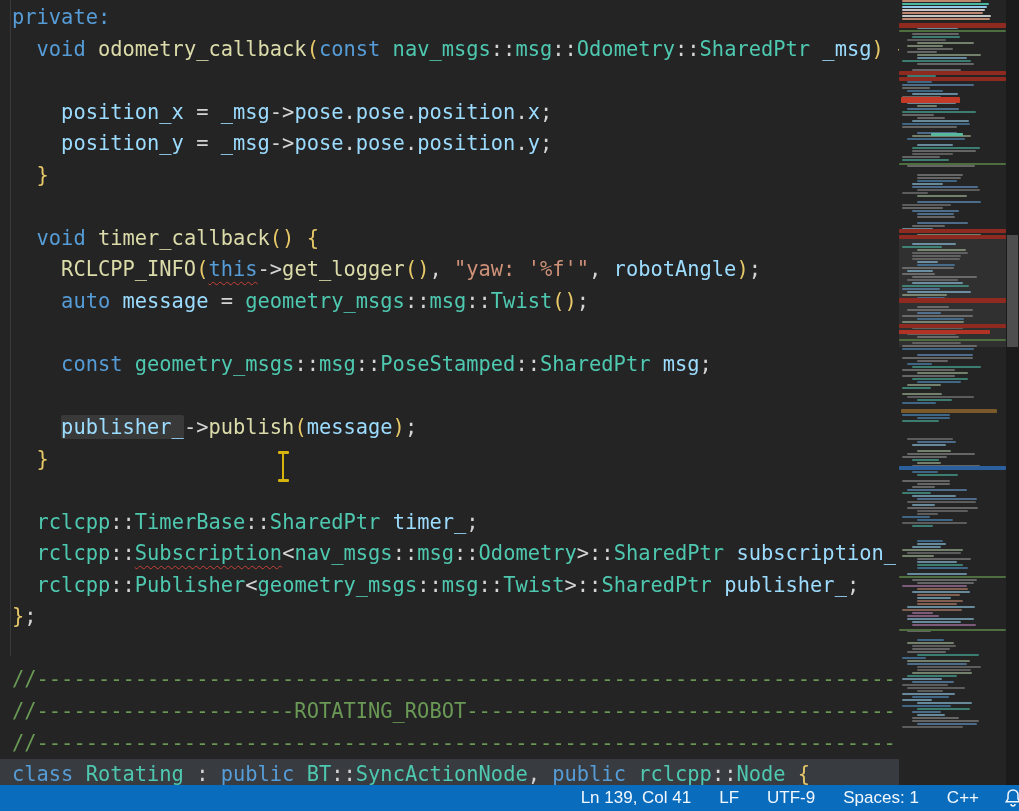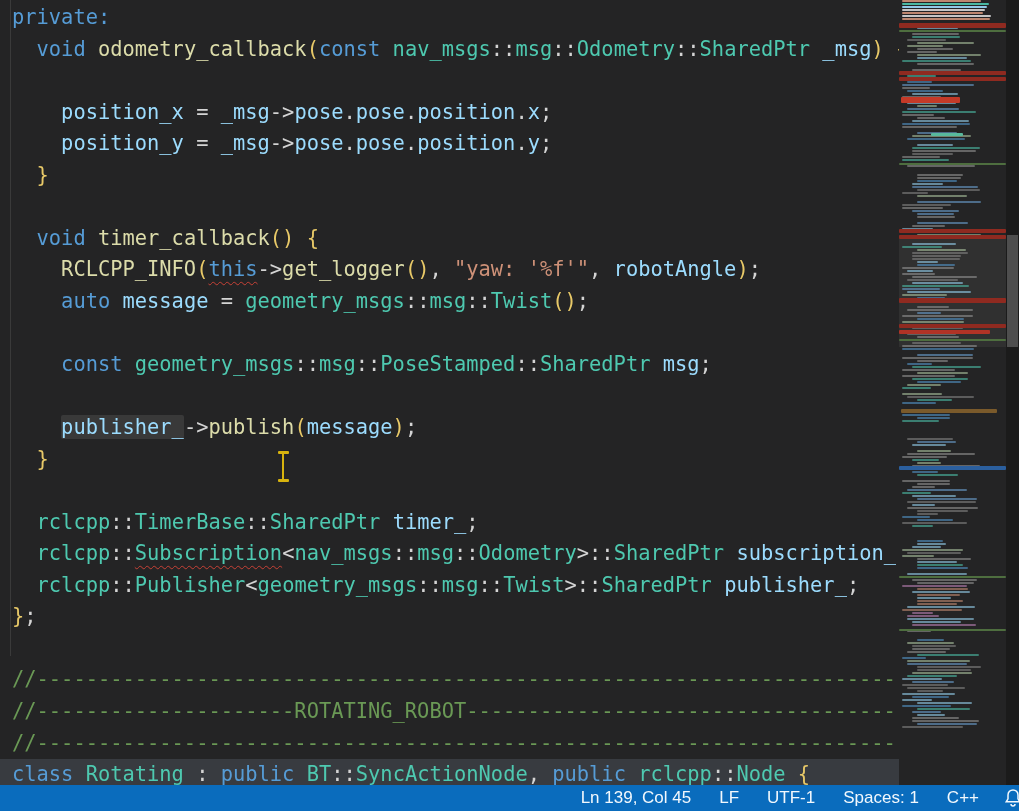--- a/index.html
+++ b/index.html
@@ -289,23 +289,23 @@
     <div class="mm-bar" style="left: 0px; top: 466px; width: 107px; height: 4px; background: rgb(43, 95, 158);"></div>
     <div class="mm-bar" style="left: 0px; top: 576px; width: 107px; height: 2px; background: rgb(78, 110, 63);"></div>
     <div class="mm-bar" style="left: 0px; top: 629px; width: 107px; height: 2px; background: rgb(78, 110, 63);"></div>
   </div>
 
 <div id="scrollbar" style="background: rgb(27, 27, 27);">
   <div id="scrollbar-thumb" style="top: 235px; height: 112px; background: rgb(78, 78, 78);"></div>
 </div>
 
 <div id="status-bar" style="background: rgb(10, 108, 189); color: rgb(242, 248, 253);">
-  <span class="status-item">Ln 139, Col 45</span>
+  <span class="status-item">Ln 139, Col 41</span>
   <span class="status-item">LF</span>
-  <span class="status-item">UTF-1</span>
+  <span class="status-item">UTF-9</span>
   <span class="status-item">Spaces: 1</span>
   <span class="status-item">C++</span>
   <span id="bell-wrap">
     <svg width="22" height="20" viewBox="0 0 16 16">
       <path d="M8 1.5a4 4 0 0 0-4 4v3.2L2.6 11h10.8L12 8.7V5.5a4 4 0 0 0-4-4z" fill="none" stroke="#F2F8FD" stroke-width="1.2"></path>
       <path d="M6.4 12.8a1.6 1.6 0 0 0 3.2 0" fill="none" stroke="#F2F8FD" stroke-width="1.2"></path>
     </svg>
   </span>
 </div>
 

